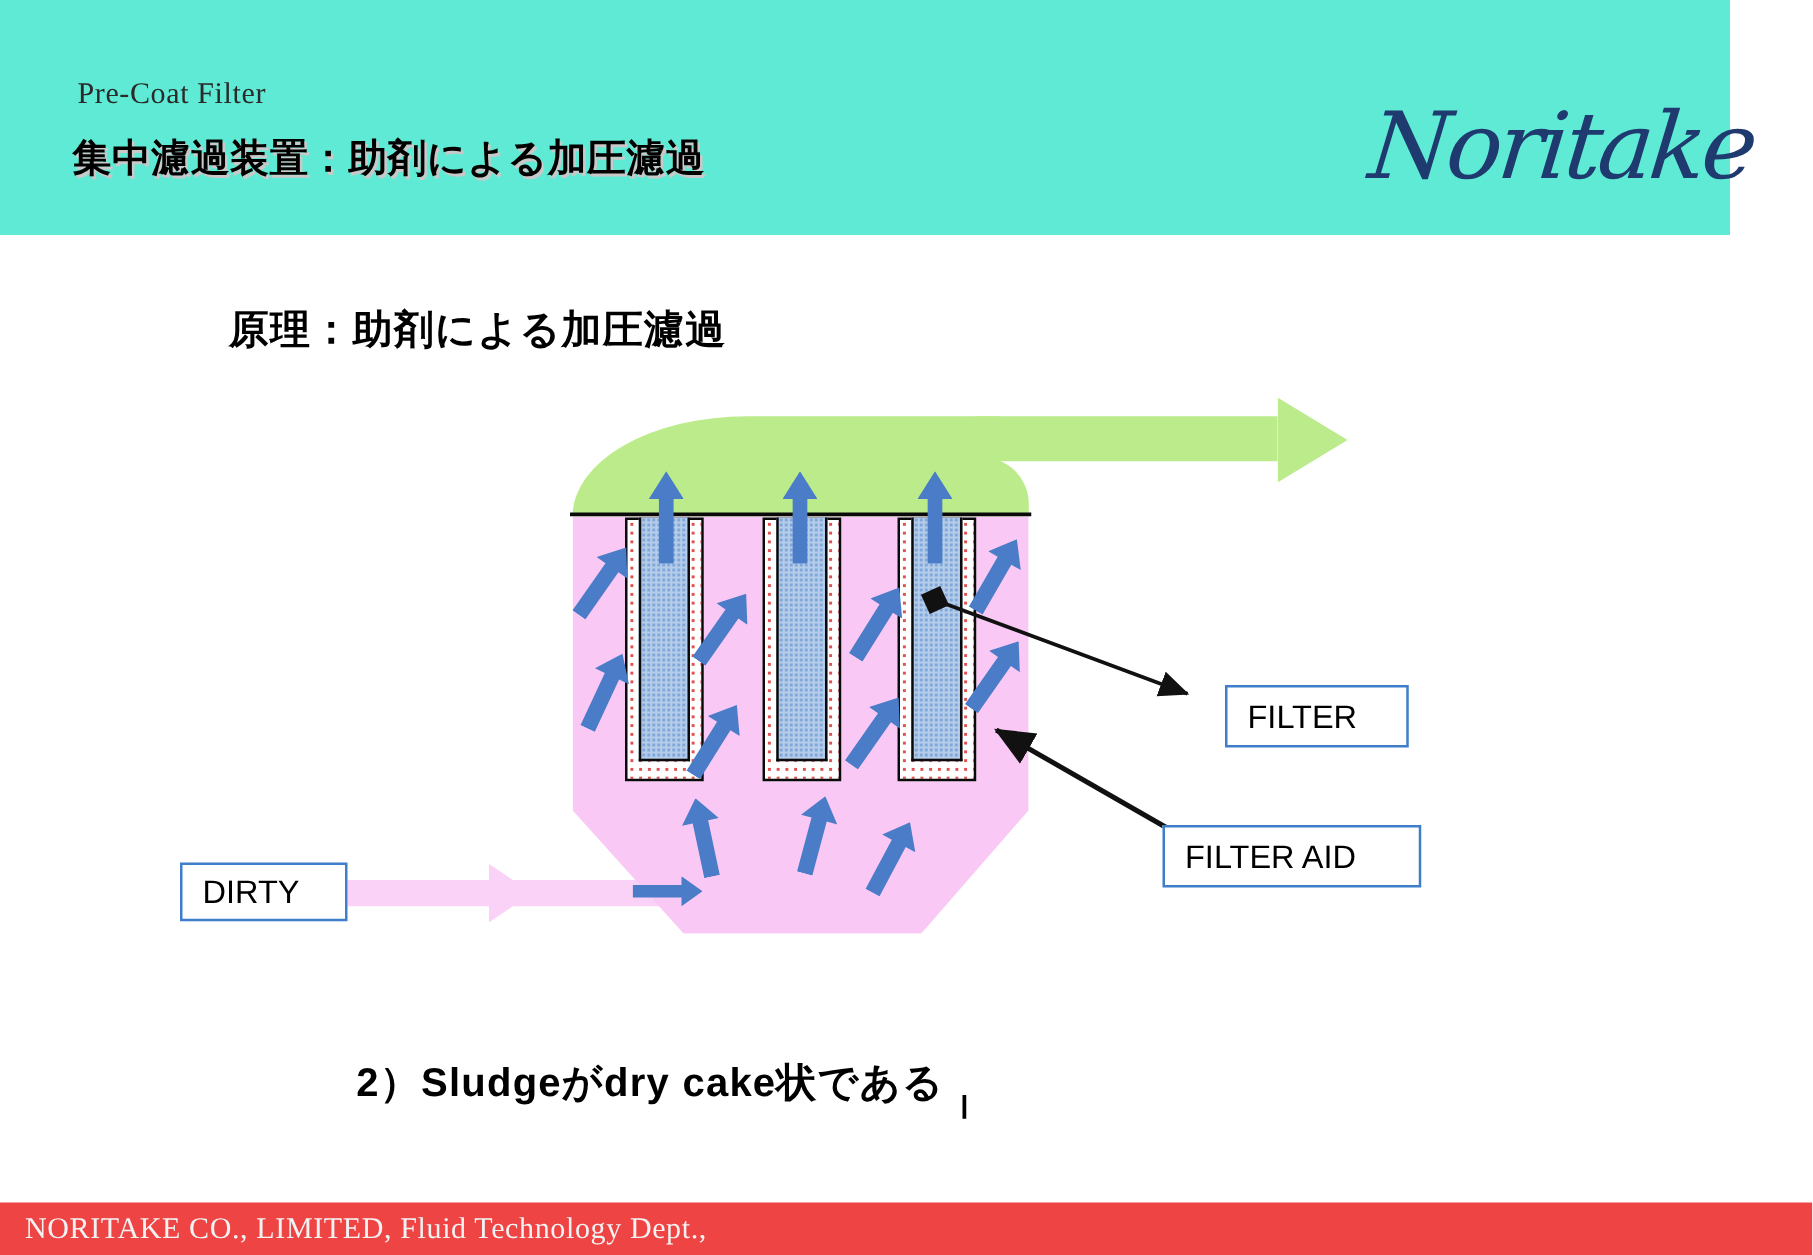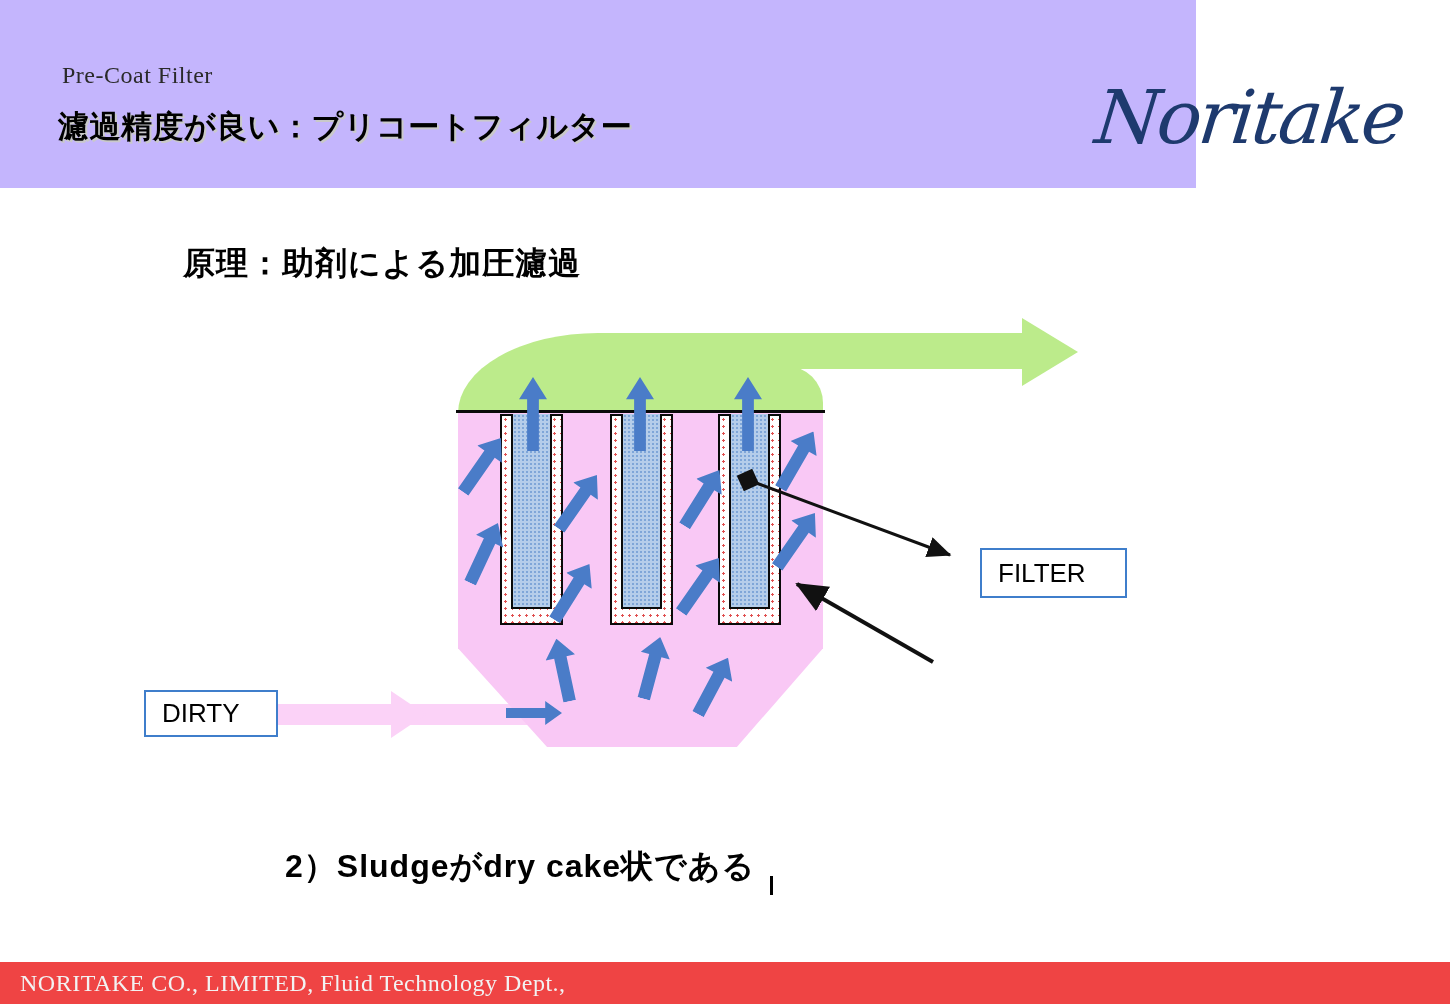--- a/index.html
+++ b/index.html
@@ -1,21 +1,21 @@
 <!DOCTYPE html>
 <html><head>
 <meta charset="utf-8">
 <style>
   html,body{margin:0;padding:0;background:#ffffff;}
   .slide{
     position:relative;width:1450px;height:1004px;overflow:hidden;
     background:#ffffff;font-family:"Liberation Sans","DejaVu Sans",sans-serif;
   }
   
-  .header{position:absolute;left:0;top:0;width:1196px;height:188px;background:#c4b5fd;}
+  .header{position:absolute;left:0;top:0;width:1384px;height:188px;background:#5eead4;}
   .pre-title{position:absolute;left:62px;top:62px;font-family:"Liberation Serif","DejaVu Serif",serif;
     font-size:24px;color:#2a2a2a;letter-spacing:.5px;}
   .jp-title{position:absolute;left:58px;top:106px;font-size:31px;font-weight:bold;color:#000;
     text-shadow:2px 2px 0 #c9c9c9;letter-spacing:.5px;}
   .logo{position:absolute;left:1096px;top:74px;font-family:"DejaVu Serif","Liberation Serif",serif;
     font-style:italic;font-size:74px;color:#1e3a6e;letter-spacing:-3px;transform:skewX(-6deg);}
   
   .principle{position:absolute;left:183px;top:242px;font-size:32px;font-weight:600;color:#000;letter-spacing:1px;}
   
   .vessel{position:absolute;left:458px;top:413px;width:365px;height:334px;background:#f9c8f5;
@@ -59,21 +59,21 @@
   .footer-text{font-family:"Liberation Serif","DejaVu Serif",serif;font-size:24px;color:#f2f2f2;
     padding-left:20px;letter-spacing:.5px;}
 </style>
 </head>
 <body>
 
 <div class="slide">
 
   <div class="header">
     <div class="pre-title">Pre-Coat Filter</div>
-    <div class="jp-title">濾過精度が良い：プリコートフィルター</div>
+    <div class="jp-title">集中濾過装置：助剤による加圧濾過</div>
     <div class="logo">Noritake</div>
   </div>
 
   <div class="principle">原理：助剤による加圧濾過</div>
 
   <div class="inlet-shaft"></div>
   <div class="inlet-head"></div>
 
   <div class="vessel"></div>
 
@@ -119,20 +119,23 @@
         <path d="M4,0 L8,4 L4,8 L0,4 Z" fill="#111"></path>
       </marker>
     </defs>
     <line x1="748" y1="480" x2="950" y2="555" stroke="#111" stroke-width="3" marker-start="url(#mDiamond)" marker-end="url(#mArrow)"></line>
     <line x1="933" y1="662" x2="797" y2="584" stroke="#111" stroke-width="4" marker-end="url(#mArrow)"></line>
   </svg>
 
   <div class="lbl" style="left:941px;top:548px;width:147px;height:50px;margin-left:39px;">
     <span>FILTER</span>
   </div>
+  <div class="lbl" style="left:930px;top:660px;width:207px;height:50px;">
+    <span>FILTER AID</span>
+  </div>
   <div class="lbl" style="left:144px;top:650px;width:134px;height:47px;margin-top:40px;">
     <span>DIRTY</span>
   </div>
 
   <div class="feat2">2）Sludgeがdry cake状である</div>
   <div class="cursor"></div>
 
   <div class="footer">
     <div class="footer-text">NORITAKE CO., LIMITED, Fluid Technology Dept.,</div>
   </div>

